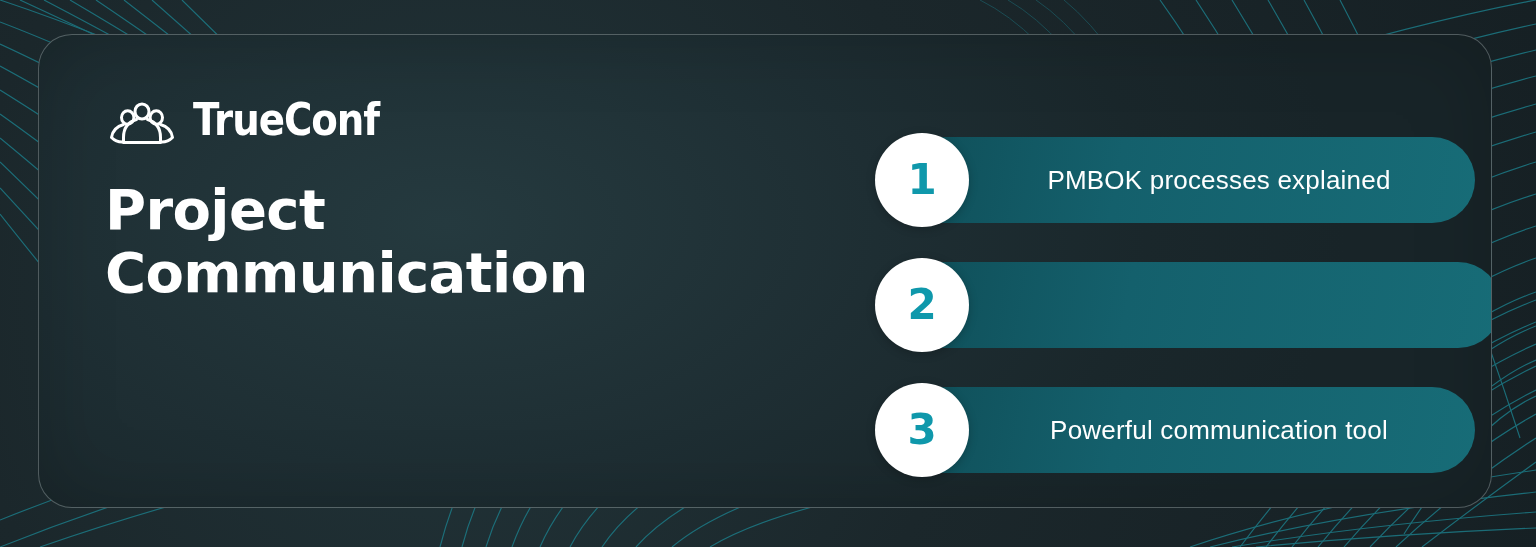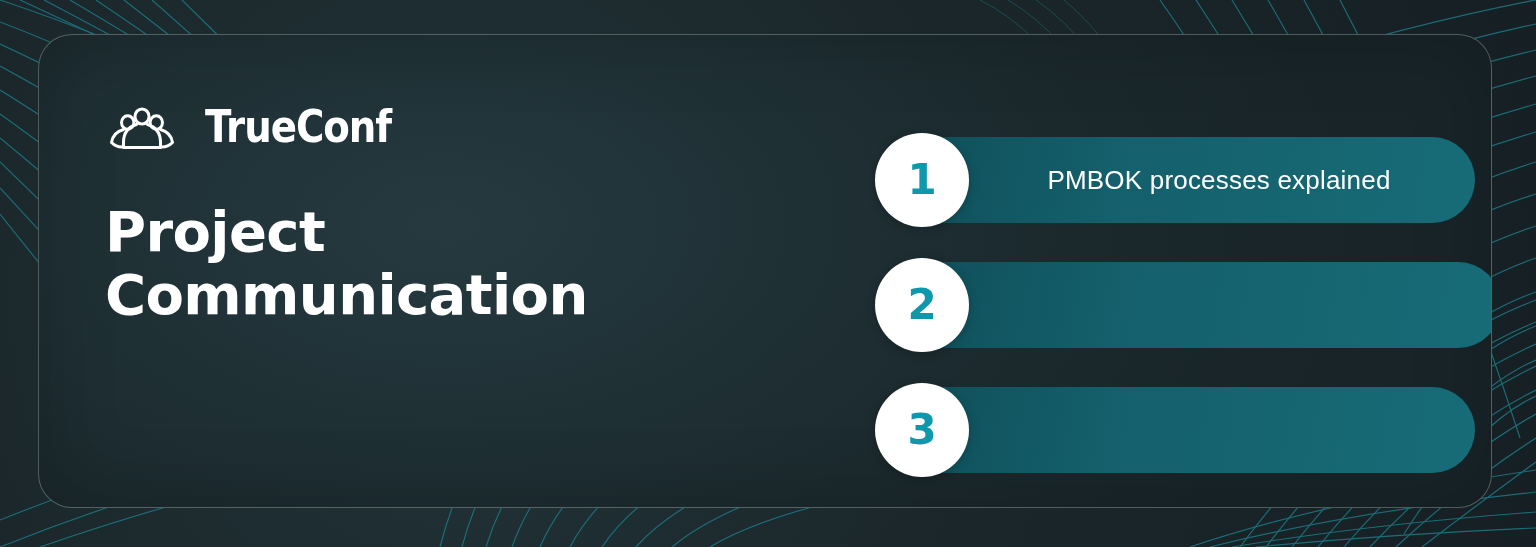--- a/index.html
+++ b/index.html
@@ -31,36 +31,36 @@
       radial-gradient(ellipse 900px 520px at 28% 40%, #253a3f 0%, #1e2e33 48%, #1a272b 78%, #182428 100%);
     box-shadow:inset 0 0 80px rgba(0,0,0,.18);
     overflow:hidden;
   }
 
   
   .left{
     position:absolute;left:66px;top:62px;width:640px;
   }
   .logo-row{
-    display:flex;align-items:center;gap:26px;height:58px;
+    display:flex;gap:14px;height:58px;
   }
   .logo-mark{width:74px;height:48px;flex:0 0 auto;display:block;}
   .logo-word{
     font-family:"DejaVu Sans", sans-serif;
     font-weight:700;
     font-size:45px;
     letter-spacing:-1.2px;
     color:#ffffff;
     transform:scaleX(.86);
     transform-origin:left center;
     white-space:nowrap;
     line-height:1;
   }
   .headline{
-    margin-top:46px;
+    margin-top:24px;
     color:#ffffff;
     font-family:"DejaVu Sans", sans-serif;
     font-weight:700;
     font-size:56px;
     line-height:1.12;
     letter-spacing:-0.6px;
   }
   .headline .hl-line{display:block;white-space:nowrap;}
 
   
@@ -249,18 +249,19 @@
         <div class="num-badge">
           <span>2</span>
         </div>
       </div>
 
       <div class="pill-row">
         <div class="pill-bar"></div>
         <div class="num-badge">
           <span>3</span>
         </div>
+        <div class="pill-label">Powerful communication tool</div>
       </div>
 
     </div>
 
   </div>
 </div>
 
 </body></html>

